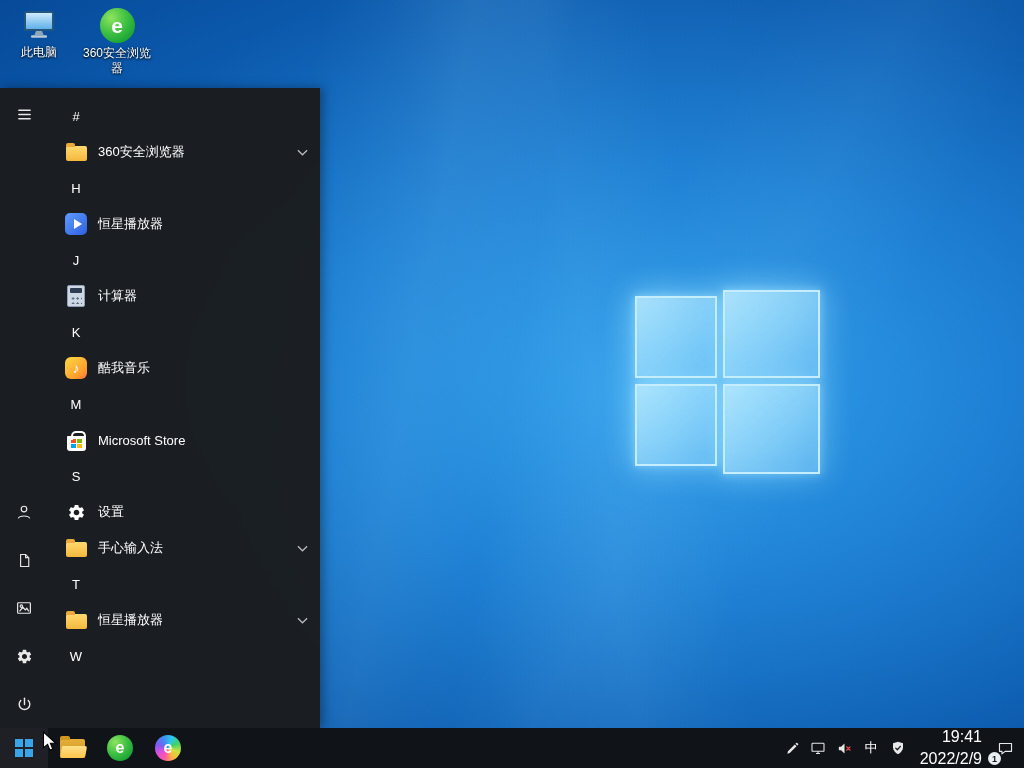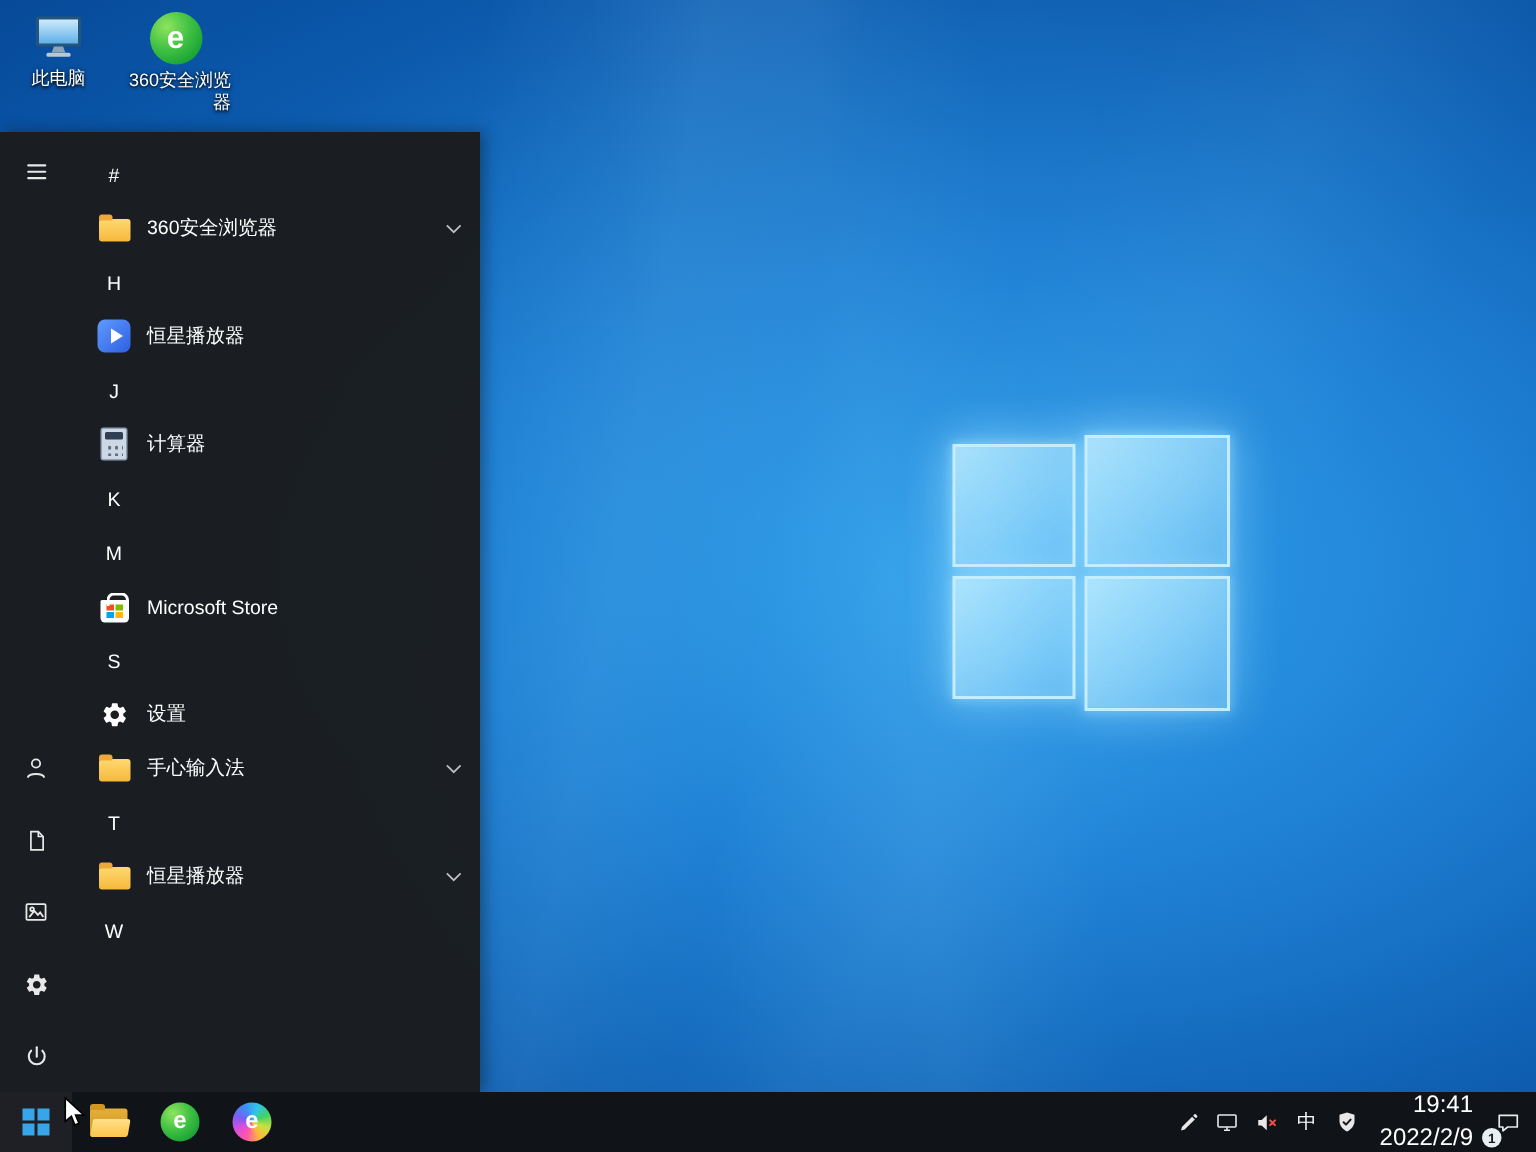--- a/index.html
+++ b/index.html
@@ -14,21 +14,21 @@
   .light-rays{position:absolute;inset:0;
     background:
       linear-gradient(100deg, transparent 28%, rgba(150,220,255,.10) 41%, transparent 50%),
       linear-gradient(82deg, transparent 44%, rgba(150,220,255,.08) 57%, transparent 67%),
       linear-gradient(118deg, transparent 54%, rgba(130,205,255,.07) 64%, transparent 74%);}
   .winlogo-wall{position:absolute;left:627px;top:282px;filter:drop-shadow(0 0 16px rgba(130,215,255,.85)) drop-shadow(0 0 4px rgba(180,235,255,.9))}
 
   
   .desktop-icons{position:absolute;top:4px;left:0;display:flex;z-index:2}
   .dicon{width:78px;display:flex;flex-direction:column;align-items:center;gap:3px;padding:4px 2px}
-  .dlabel{font-size:12px;color:#fff;text-align:right;line-height:1.25;max-width:74px;
+  .dlabel{font-size:12px;color:#fff;text-align:center;line-height:1.25;max-width:74px;
     text-shadow:0 1px 2px rgba(0,0,0,.9),0 0 3px rgba(0,0,0,.55)}
   .eicon{border-radius:50%;display:grid;place-items:center;color:#fff;position:relative}
   .eicon::after{content:"e";font-weight:bold;color:#fff}
   .eicon.lg{width:35px;height:35px}.eicon.lg::after{font-size:21px}
   .eicon.sm{width:26px;height:26px}.eicon.sm::after{font-size:16px}
   .eicon.green{background:radial-gradient(circle at 32% 28%, #8ee45e 0%, #3fc043 45%, #1da636 75%, #128c2b 100%)}
   .eicon.multi{background:conic-gradient(from 200deg,#ff56a8,#d84fe0,#7b5ef0,#3f8df5,#2fc6ea,#41d165,#c9e23d,#ffb53d,#ff56a8)}
 
   
   .start-menu{position:absolute;left:0;top:88px;width:320px;height:640px;background:rgba(27,28,30,.97);
@@ -206,20 +206,26 @@
           </span>
         </span>
       <span>计算器</span>
     </div>
 
     <div class="row">
         <span class="letterbox">K</span>
       </div>
 
 
+    <div class="row">
+      <span class="iconbox">
+          <span class="kuwo"></span>
+        </span>
+      <span>酷我音乐</span>
+    </div>
 
     <div class="row">
         <span class="letterbox">M</span>
       </div>
 
     <div class="row">
       <span class="iconbox">
           <span class="store">
             <span class="storeflag">
               <i></i>

